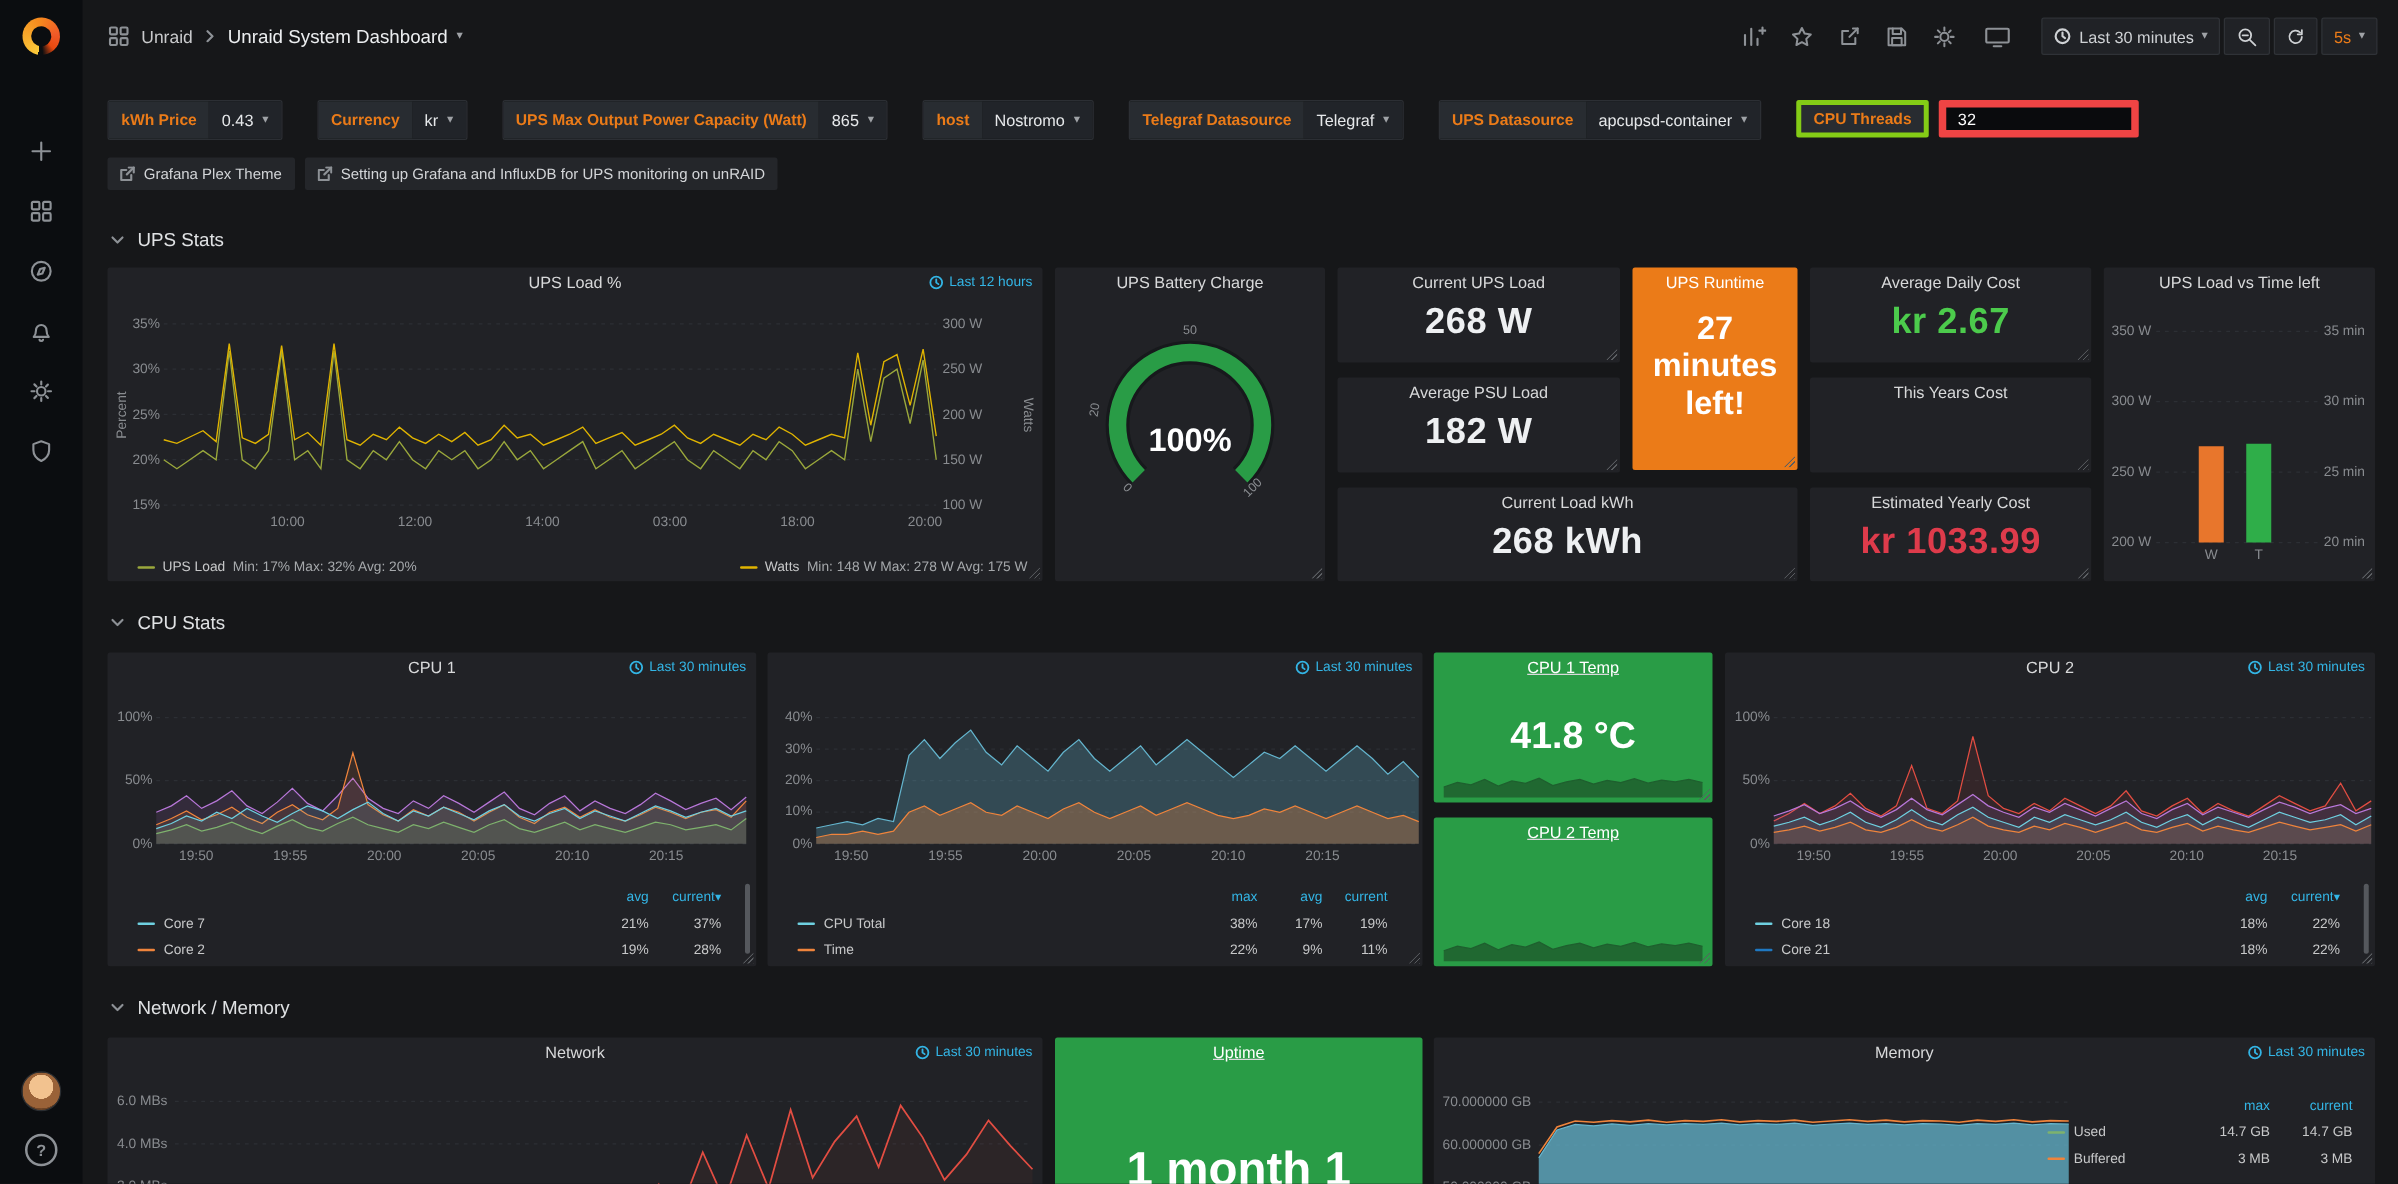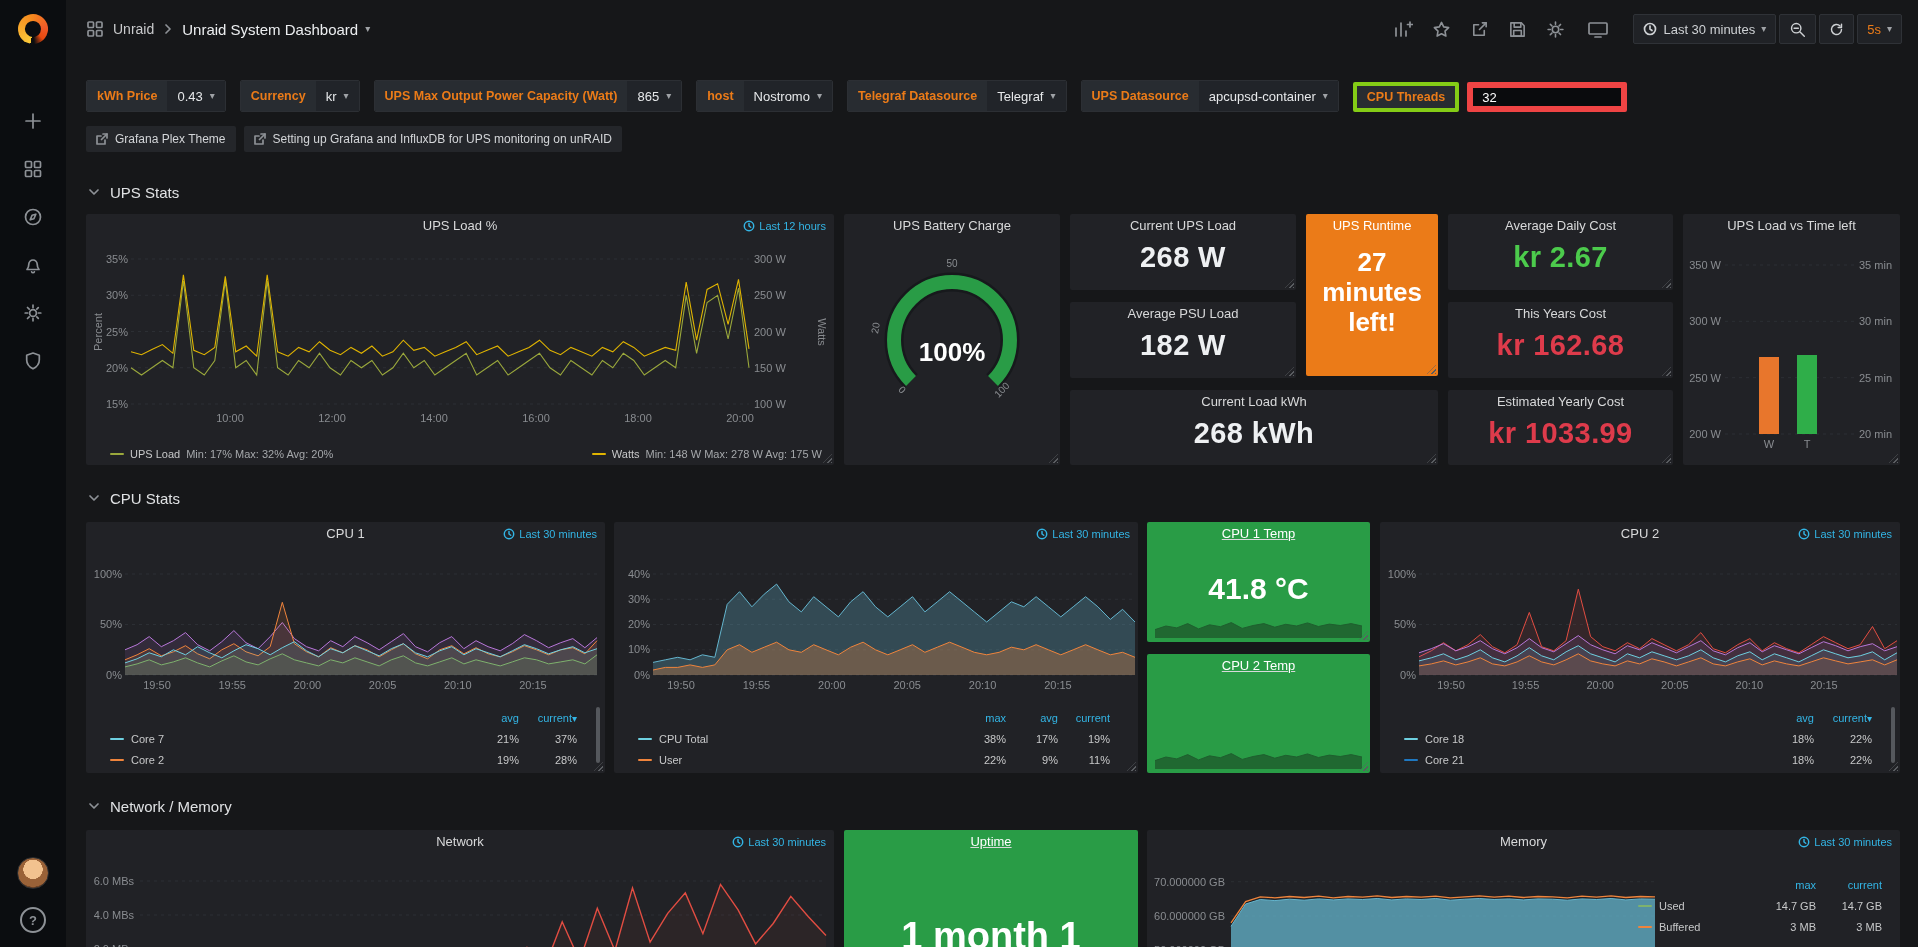--- a/index.html
+++ b/index.html
@@ -29,21 +29,21 @@
   .bc-root{font-size:14px;color:#c9cacc;cursor:pointer;}
   .bc-title{font-size:15px;color:#eceef0;display:flex;gap:7px;align-items:center;cursor:pointer;}
   .tb-spacer{flex:1;}
   .tb-icons{display:flex;align-items:center;gap:19px;margin-right:22px;}
   .tb-ic{cursor:pointer;display:flex;align-items:center;}
   .tb-group{display:flex;gap:3px;align-items:center;}
   .tb-btn{height:30px;display:flex;align-items:center;gap:6px;padding:0 9px;background:#202226;
           border:1px solid #2f3237;border-radius:2px;color:#ced1d4;font-size:13px;cursor:pointer;box-sizing:border-box;}
   .tb-btn.orange{color:#eb7b18;}
   
-  #submenu{position:absolute;left:86px;top:80px;display:flex;gap:14px;align-items:flex-end;}
+  #submenu{position:absolute;left:86px;top:80px;display:flex;gap:28px;align-items:flex-start;}
   .var-chip{display:flex;height:30px;border:1px solid #2c2f34;border-radius:2px;overflow:hidden;}
   .var-label{background:#282c31;color:#eb7b18;font-size:12.5px;font-weight:600;display:flex;align-items:center;
              padding:0 10px;white-space:nowrap;}
   .var-value{background:#212429;color:#e6e8ea;font-size:13px;display:flex;align-items:center;gap:7px;
              padding:0 10px;cursor:pointer;white-space:nowrap;}
   .var-input{background:#0a0b0d;border:6px solid #ef4444;color:#fff;width:160px;height:30px;box-sizing:border-box;
              font-size:13px;padding:0 9px;font-family:"Liberation Sans",sans-serif;border-radius:2px;}
   #links{position:absolute;left:86px;top:126px;display:flex;gap:8px;}
   .dlink{height:26px;display:flex;align-items:center;gap:7px;background:#24262a;border-radius:2px;
          padding:0 10px;font-size:12px;color:#d3d5d8;cursor:pointer;white-space:nowrap;}
@@ -341,21 +341,21 @@
       <line x1="0" x2="618" y1="72.5" y2="72.5" stroke="#2c2f34" stroke-dasharray="3 4"></line>
       <line x1="0" x2="618" y1="108.75" y2="108.75" stroke="#2c2f34" stroke-dasharray="3 4"></line>
       <line x1="0" x2="618" y1="145" y2="145" stroke="#2c2f34" stroke-dasharray="3 4"></line>
       <polyline points="0.0,108.8 10.5,116.0 20.9,108.8 31.4,101.5 41.9,108.8 52.4,21.8 62.8,108.8 73.3,116.0 83.8,101.5 94.3,21.8 104.7,108.8 115.2,101.5 125.7,116.0 136.2,21.8 146.6,108.8 157.1,116.0 167.6,101.5 178.1,108.8 188.5,94.3 199.0,108.8 209.5,116.0 220.0,101.5 230.4,108.8 240.9,101.5 251.4,116.0 261.9,108.8 272.3,94.3 282.8,108.8 293.3,101.5 303.8,116.0 314.2,108.8 324.7,101.5 335.2,94.3 345.7,116.0 356.1,108.8 366.6,101.5 377.1,116.0 387.6,108.8 398.0,101.5 408.5,94.3 419.0,108.8 429.5,116.0 439.9,101.5 450.4,108.8 460.9,116.0 471.4,101.5 481.8,108.8 492.3,94.3 502.8,101.5 513.3,116.0 523.7,108.8 534.2,101.5 544.7,108.8 555.2,36.3 565.6,94.3 576.1,43.5 586.6,36.3 597.1,79.8 607.5,29.0 618.0,108.8" fill="none" stroke="#9aa83c" stroke-width="1.1"></polyline>
       <polyline points="0.0,92.8 10.5,95.7 20.9,90.6 31.4,85.6 41.9,94.3 52.4,15.9 62.8,91.3 73.3,95.7 83.8,88.4 94.3,17.4 104.7,92.8 115.2,87.0 125.7,97.2 136.2,15.9 146.6,92.8 157.1,97.2 167.6,88.4 178.1,92.8 188.5,82.7 199.0,91.3 209.5,95.7 220.0,88.4 230.4,94.3 240.9,87.0 251.4,97.2 261.9,92.8 272.3,81.2 282.8,91.3 293.3,88.4 303.8,97.2 314.2,92.8 324.7,88.4 335.2,82.7 345.7,95.7 356.1,91.3 366.6,87.0 377.1,97.2 387.6,92.8 398.0,88.4 408.5,81.2 419.0,91.3 429.5,95.7 439.9,88.4 450.4,92.8 460.9,97.2 471.4,88.4 481.8,92.8 492.3,82.7 502.8,88.4 513.3,97.2 523.7,92.8 534.2,88.4 544.7,91.3 555.2,23.2 565.6,81.2 576.1,30.4 586.6,24.7 597.1,65.3 607.5,20.3 618.0,89.9" fill="none" stroke="#e0b400" stroke-width="1.1"></polyline>
     </svg>
   <div class="xt" style="left:124px;top:198px;width:550px">
     <span>10:00</span>
     <span>12:00</span>
     <span>14:00</span>
-    <span>16:00</span>
+    <span>03:00</span>
     <span>18:00</span>
     <span>20:00</span>
   </div>
   <div class="ul-legend">
     <span class="ul-entry">
       <i class="dash" style="background-color: rgb(154, 168, 60);"></i>
       <span>UPS Load</span>
       <span style="color:#a5a8ab">Min: 17% Max: 32% Avg: 20%</span>
     </span>
     <span class="ul-entry">
@@ -425,21 +425,20 @@
 </div>
 
 <div class="panel" style="left:1070px;top:302px;width:226px;height:76px">
   <div class="ptitle">Average PSU Load</div>
   <div class="stat-value">182 W</div>
   <div class="rsz"></div>
 </div>
 
 <div class="panel" style="left:1448px;top:302px;width:225px;height:76px">
   <div class="ptitle">This Years Cost</div>
-  <div class="stat-value red">kr  162.68</div>
   <div class="rsz"></div>
 </div>
 
 <div class="panel" style="left:1070px;top:390px;width:368px;height:75px">
   <div class="ptitle">Current Load kWh</div>
   <div class="stat-value">268 kWh</div>
   <div class="rsz"></div>
 </div>
 
 <div class="panel" style="left:1448px;top:390px;width:225px;height:75px">
@@ -552,21 +551,21 @@
           <i class="dash" style="background-color: rgb(110, 208, 224);"></i>
           <span>CPU Total</span>
         </span>
       <span class="lval w52">38%</span>
       <span class="lval w52">17%</span>
       <span class="lval w52">19%</span>
     </div>
     <div class="lrow">
       <span class="lname">
           <i class="dash" style="background-color: rgb(239, 132, 60);"></i>
-          <span>User</span>
+          <span>Time</span>
         </span>
       <span class="lval w52">22%</span>
       <span class="lval w52">9%</span>
       <span class="lval w52">11%</span>
     </div>
   </div>
   <div class="rsz"></div>
 </div>
 
 <div class="panel green" style="left:1147px;top:522px;width:223px;height:120px">

